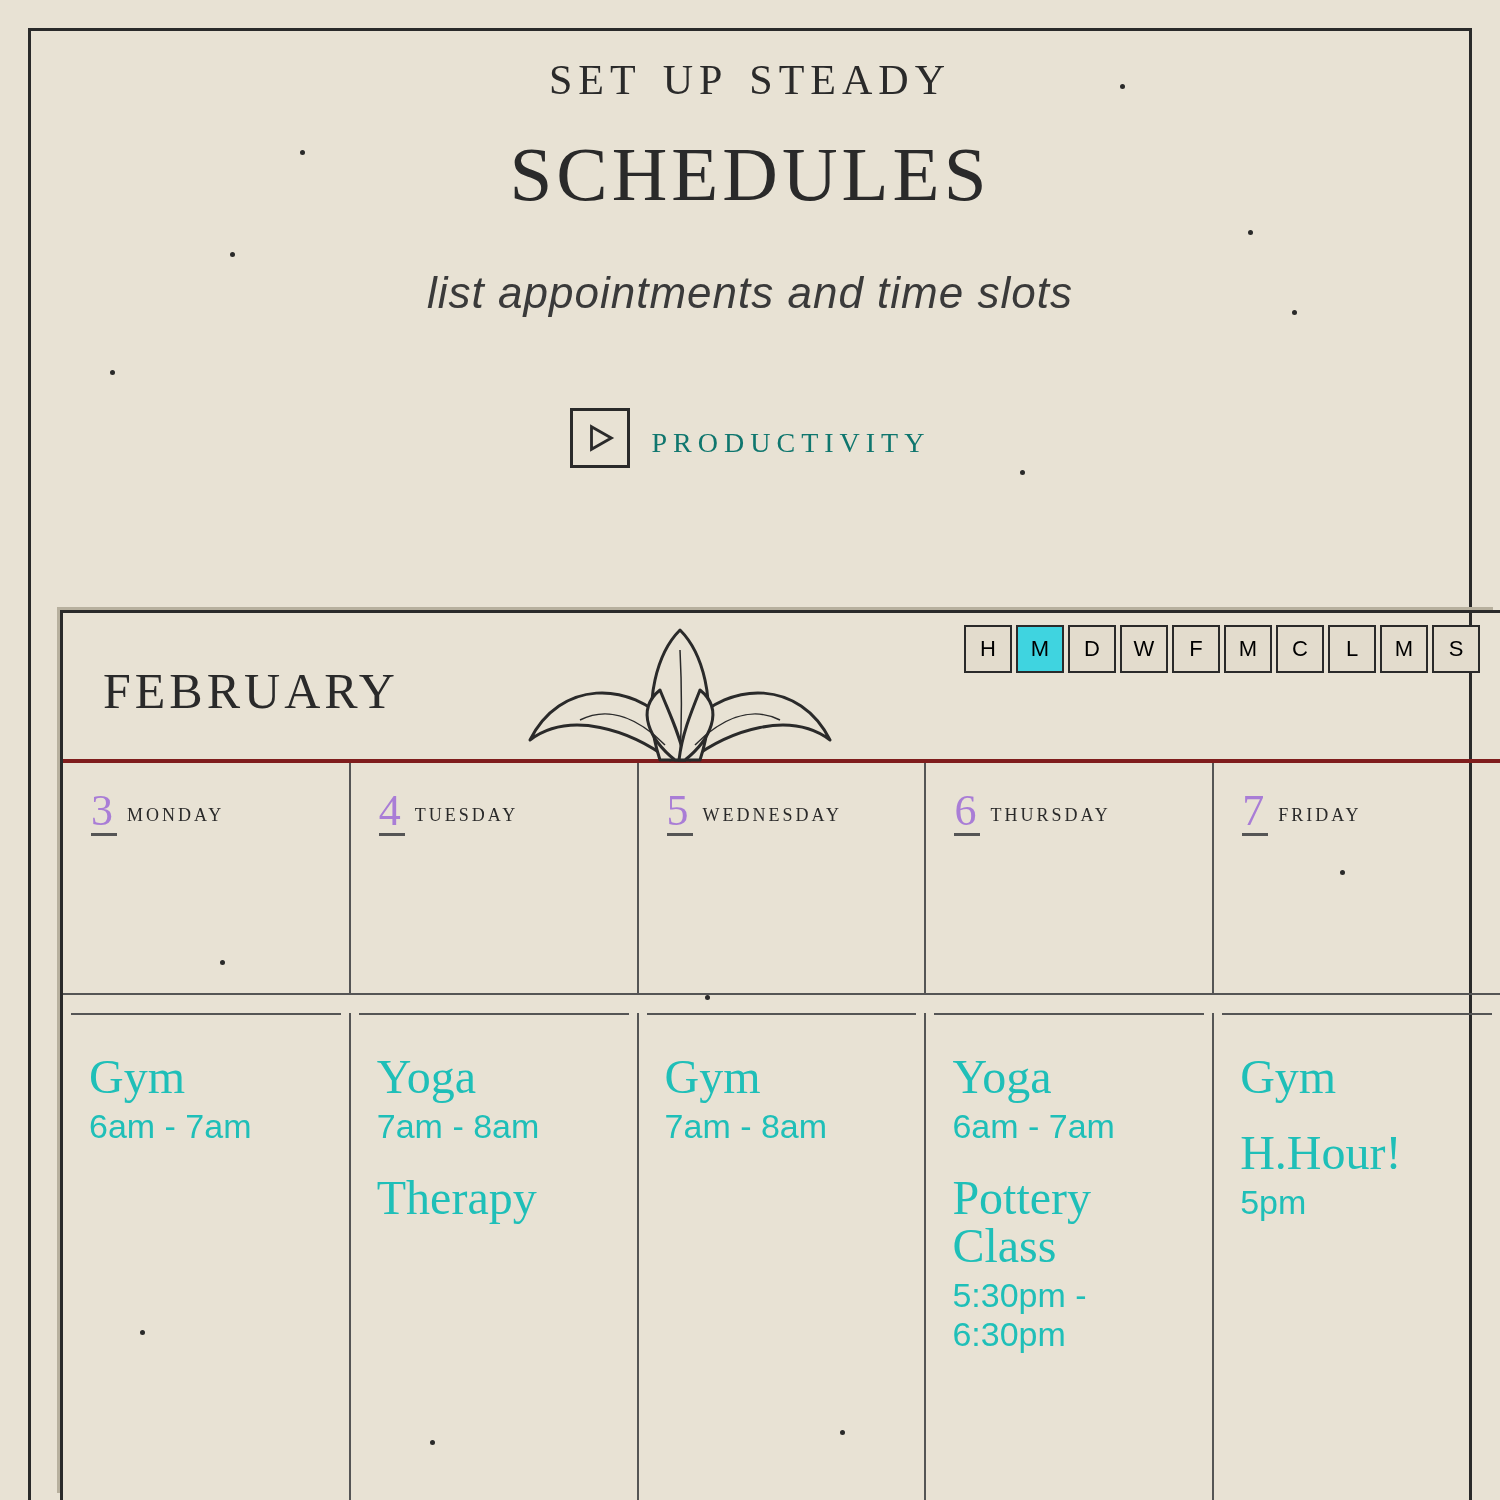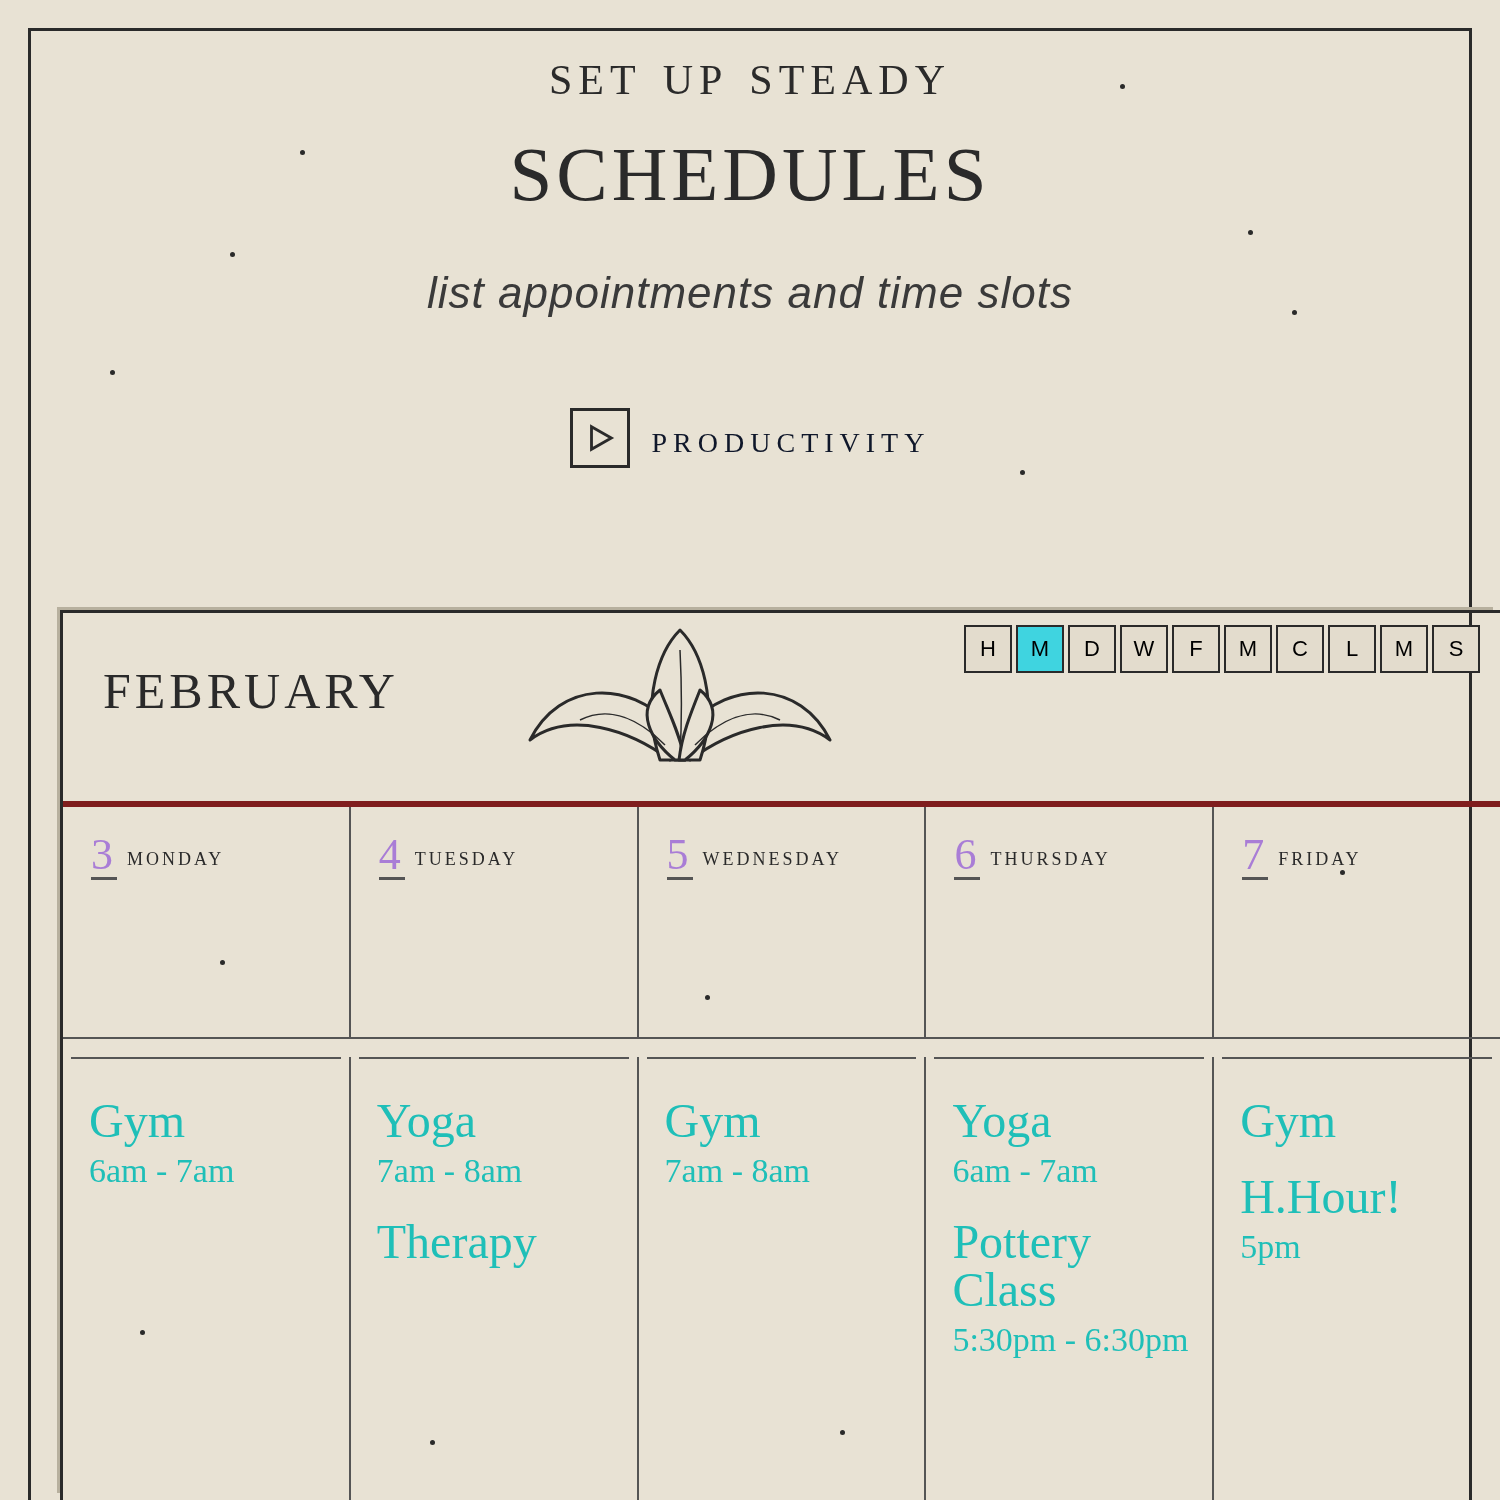--- a/index.html
+++ b/index.html
@@ -47,40 +47,40 @@
     gap: 22px;
   }
   .category-icon {
     width: 60px; height: 60px;
     border: 3px solid #2a2a2a;
     display: flex; align-items: center; justify-content: center;
   }
   .category-label {
     font-size: 40px;
     letter-spacing: 6px;
-    color: #0f172a;
+    color: #0f766e;
     text-transform: lowercase;
     font-variant: small-caps;
   }
 
   
   .calendar {
     position: absolute;
     top: 610px;
     left: 60px;
     right: 0;
     bottom: 0;
     border-top: 3px solid #2a2a2a;
     border-left: 3px solid #2a2a2a;
     box-shadow: -5px -5px 0 -2px #b7b09e;
   }
   .cal-header {
-    height: 194px;
+    height: 150px;
     position: relative;
-    border-bottom: 6px solid #7f1d1d;
+    border-bottom: 4px solid #7f1d1d;
   }
   .cal-month {
     position: absolute;
     top: 30px; left: 40px;
     font-size: 72px;
     letter-spacing: 4px;
     color: #2a2a2a;
     text-transform: lowercase;
     font-variant: small-caps;
   }
@@ -165,21 +165,21 @@
     border-top: 2px solid #555;
     box-shadow: 0 -3px 0 -1px #b7b09e;
   }
   .entry-title {
     font-family: 'Comic Sans MS', 'Segoe Script', cursive;
     font-size: 48px;
     color: #1fbfb8;
     line-height: 1;
   }
   .entry-time {
-    font-family: Liberation Serif, serif;
+    font-family: Liberation Sans, sans-serif;
     font-size: 34px;
     color: #1fbfb8;
     margin-top: 6px;
     line-height: 1.15;
   }
   .entry { margin-bottom: 28px; }
 
   
   .dot { position: absolute; width: 5px; height: 5px; background: #2a2a2a; border-radius: 50%; }
 </style>

